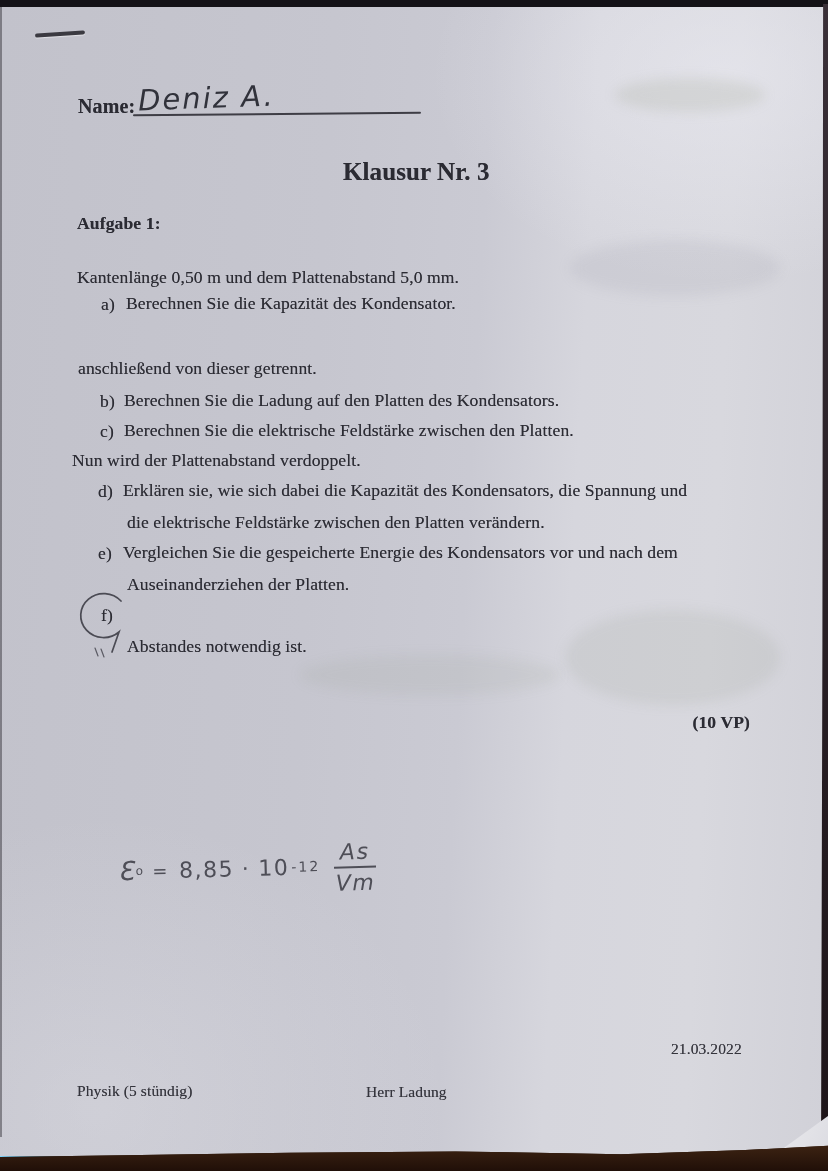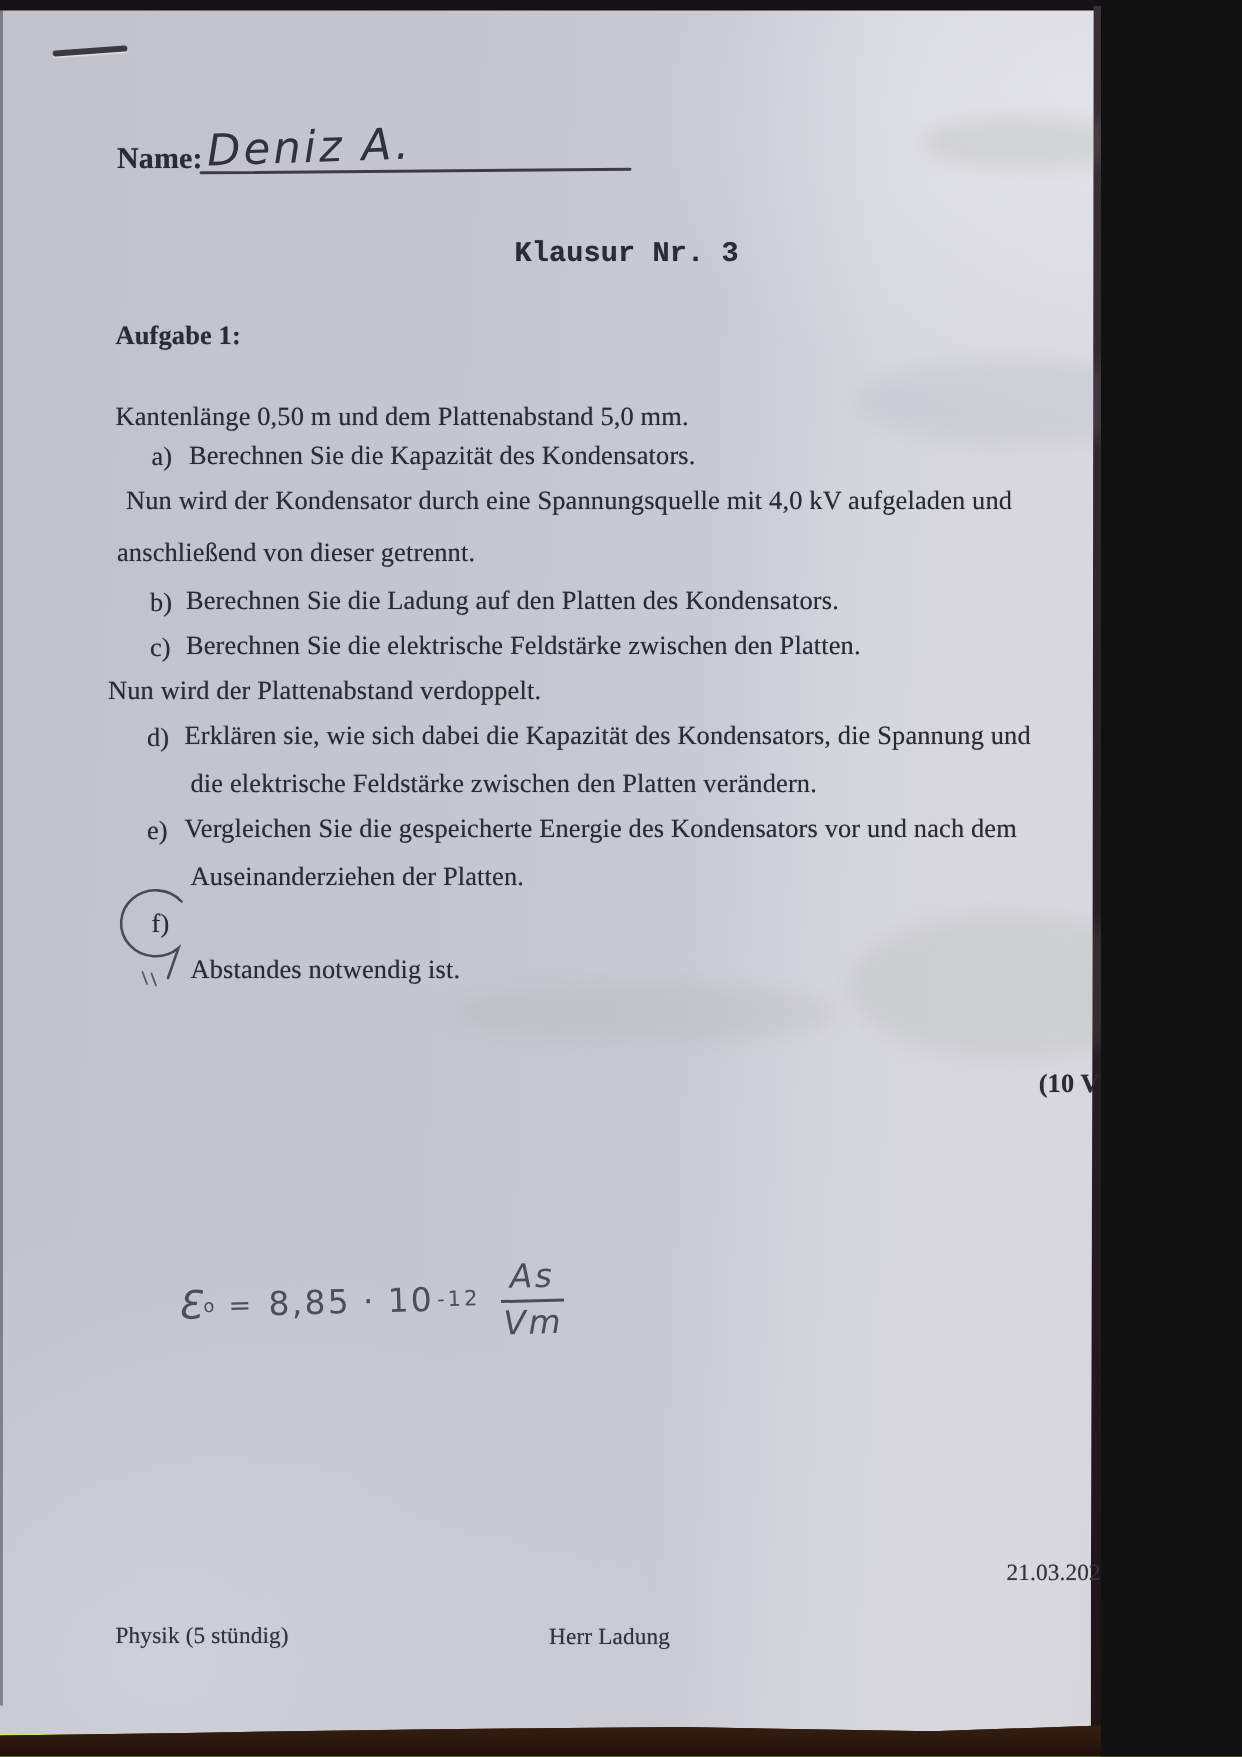--- a/index.html
+++ b/index.html
@@ -1,18 +1,18 @@
 <!DOCTYPE html>
 <html><head>
 <meta charset="utf-8">
 <style>
   html,body{margin:0;padding:0;background:#111;}
   .stage{
-    position:relative;width:734px;height:1171px;overflow:hidden;
-    background:#bef264;
+    position:relative;width:828px;height:1171px;overflow:hidden;
+    background:#7dd3fc;
     font-family:"Liberation Serif", serif;
   }
   
   .paper{
     position:absolute;left:0;top:6px;width:824px;height:1150px;
     background:
       radial-gradient(ellipse 420px 300px at 88% 6%, rgba(236,236,243,.55), rgba(236,236,243,0) 70%),
       radial-gradient(ellipse 500px 420px at 12% 96%, rgba(228,228,234,.35), rgba(228,228,234,0) 70%),
       linear-gradient(93deg,#c2c2cb 0%, #c6c6cf 38%, #cacad3 56%, #d6d6dd 68%, #d8d8de 84%, #d1d1d8 100%);
   }
@@ -44,21 +44,21 @@
   .sm3{left:565px;top:610px;width:215px;height:95px;background:rgba(138,150,128,.13);}
   .sm4{left:300px;top:655px;width:260px;height:40px;background:rgba(140,148,130,.10);}
 
   
   .t{
     position:absolute;white-space:nowrap;color:#2b2b33;
     font-size:17.6px;letter-spacing:.1px;
     text-shadow:0 0 .6px rgba(43,43,51,.55);
   }
   .b{font-weight:bold;}
-  .title{font-size:19px;font-family:Liberation Mono, monospace;}
+  .title{font-size:25px;}
   .nm{font-size:20px;}
   .foot{font-size:15.5px;color:#34343c;}
 
   
   .hand{
     position:absolute;white-space:nowrap;color:#31323b;
     font-family:"DejaVu Sans", sans-serif;font-style:italic;
   }
   .name-script{left:138px;top:81px;font-size:29px;letter-spacing:2px;transform:rotate(-2deg);}
   .name-line{position:absolute;left:133px;top:113px;width:288px;height:2px;background:#3e3d45;transform:rotate(-.5deg);border-radius:1px;}
@@ -97,23 +97,22 @@
   <div class="t b nm" style="left:78px;top:95px">Name:</div>
   <div class="hand name-script">Deniz A.</div>
   <div class="name-line"></div>
 
   <div class="t b title" style="left:343px;top:158px">Klausur Nr. 3</div>
 
   <div class="t b" style="left:77px;top:213px">Aufgabe 1:</div>
   <div class="t" style="left:77px;top:267px">Kantenlänge 0,50 m und dem Plattenabstand 5,0 mm.</div>
 
   <div class="t" style="left:101px;top:294px">a)</div>
-  <div class="t" style="left:126px;top:293px">Berechnen Sie die Kapazität des Kondensators.</div>
+  <div class="t" style="left:126px;top:293px">Berechnen Sie die Kapazität des Kondensator.</div>
 
-  <div class="t" style="left:84px;top:323px">Nun wird der Kondensator durch eine Spannungsquelle mit 4,0 kV aufgeladen und</div>
   <div class="t" style="left:78px;top:358px">anschließend von dieser getrennt.</div>
 
   <div class="t" style="left:100px;top:391px">b)</div>
   <div class="t" style="left:124px;top:390px">Berechnen Sie die Ladung auf den Platten des Kondensators.</div>
   <div class="t" style="left:100px;top:421px">c)</div>
   <div class="t" style="left:124px;top:420px">Berechnen Sie die elektrische Feldstärke zwischen den Platten.</div>
 
   <div class="t" style="left:72px;top:450px">Nun wird der Plattenabstand verdoppelt.</div>
 
   <div class="t" style="left:98px;top:481px">d)</div>

